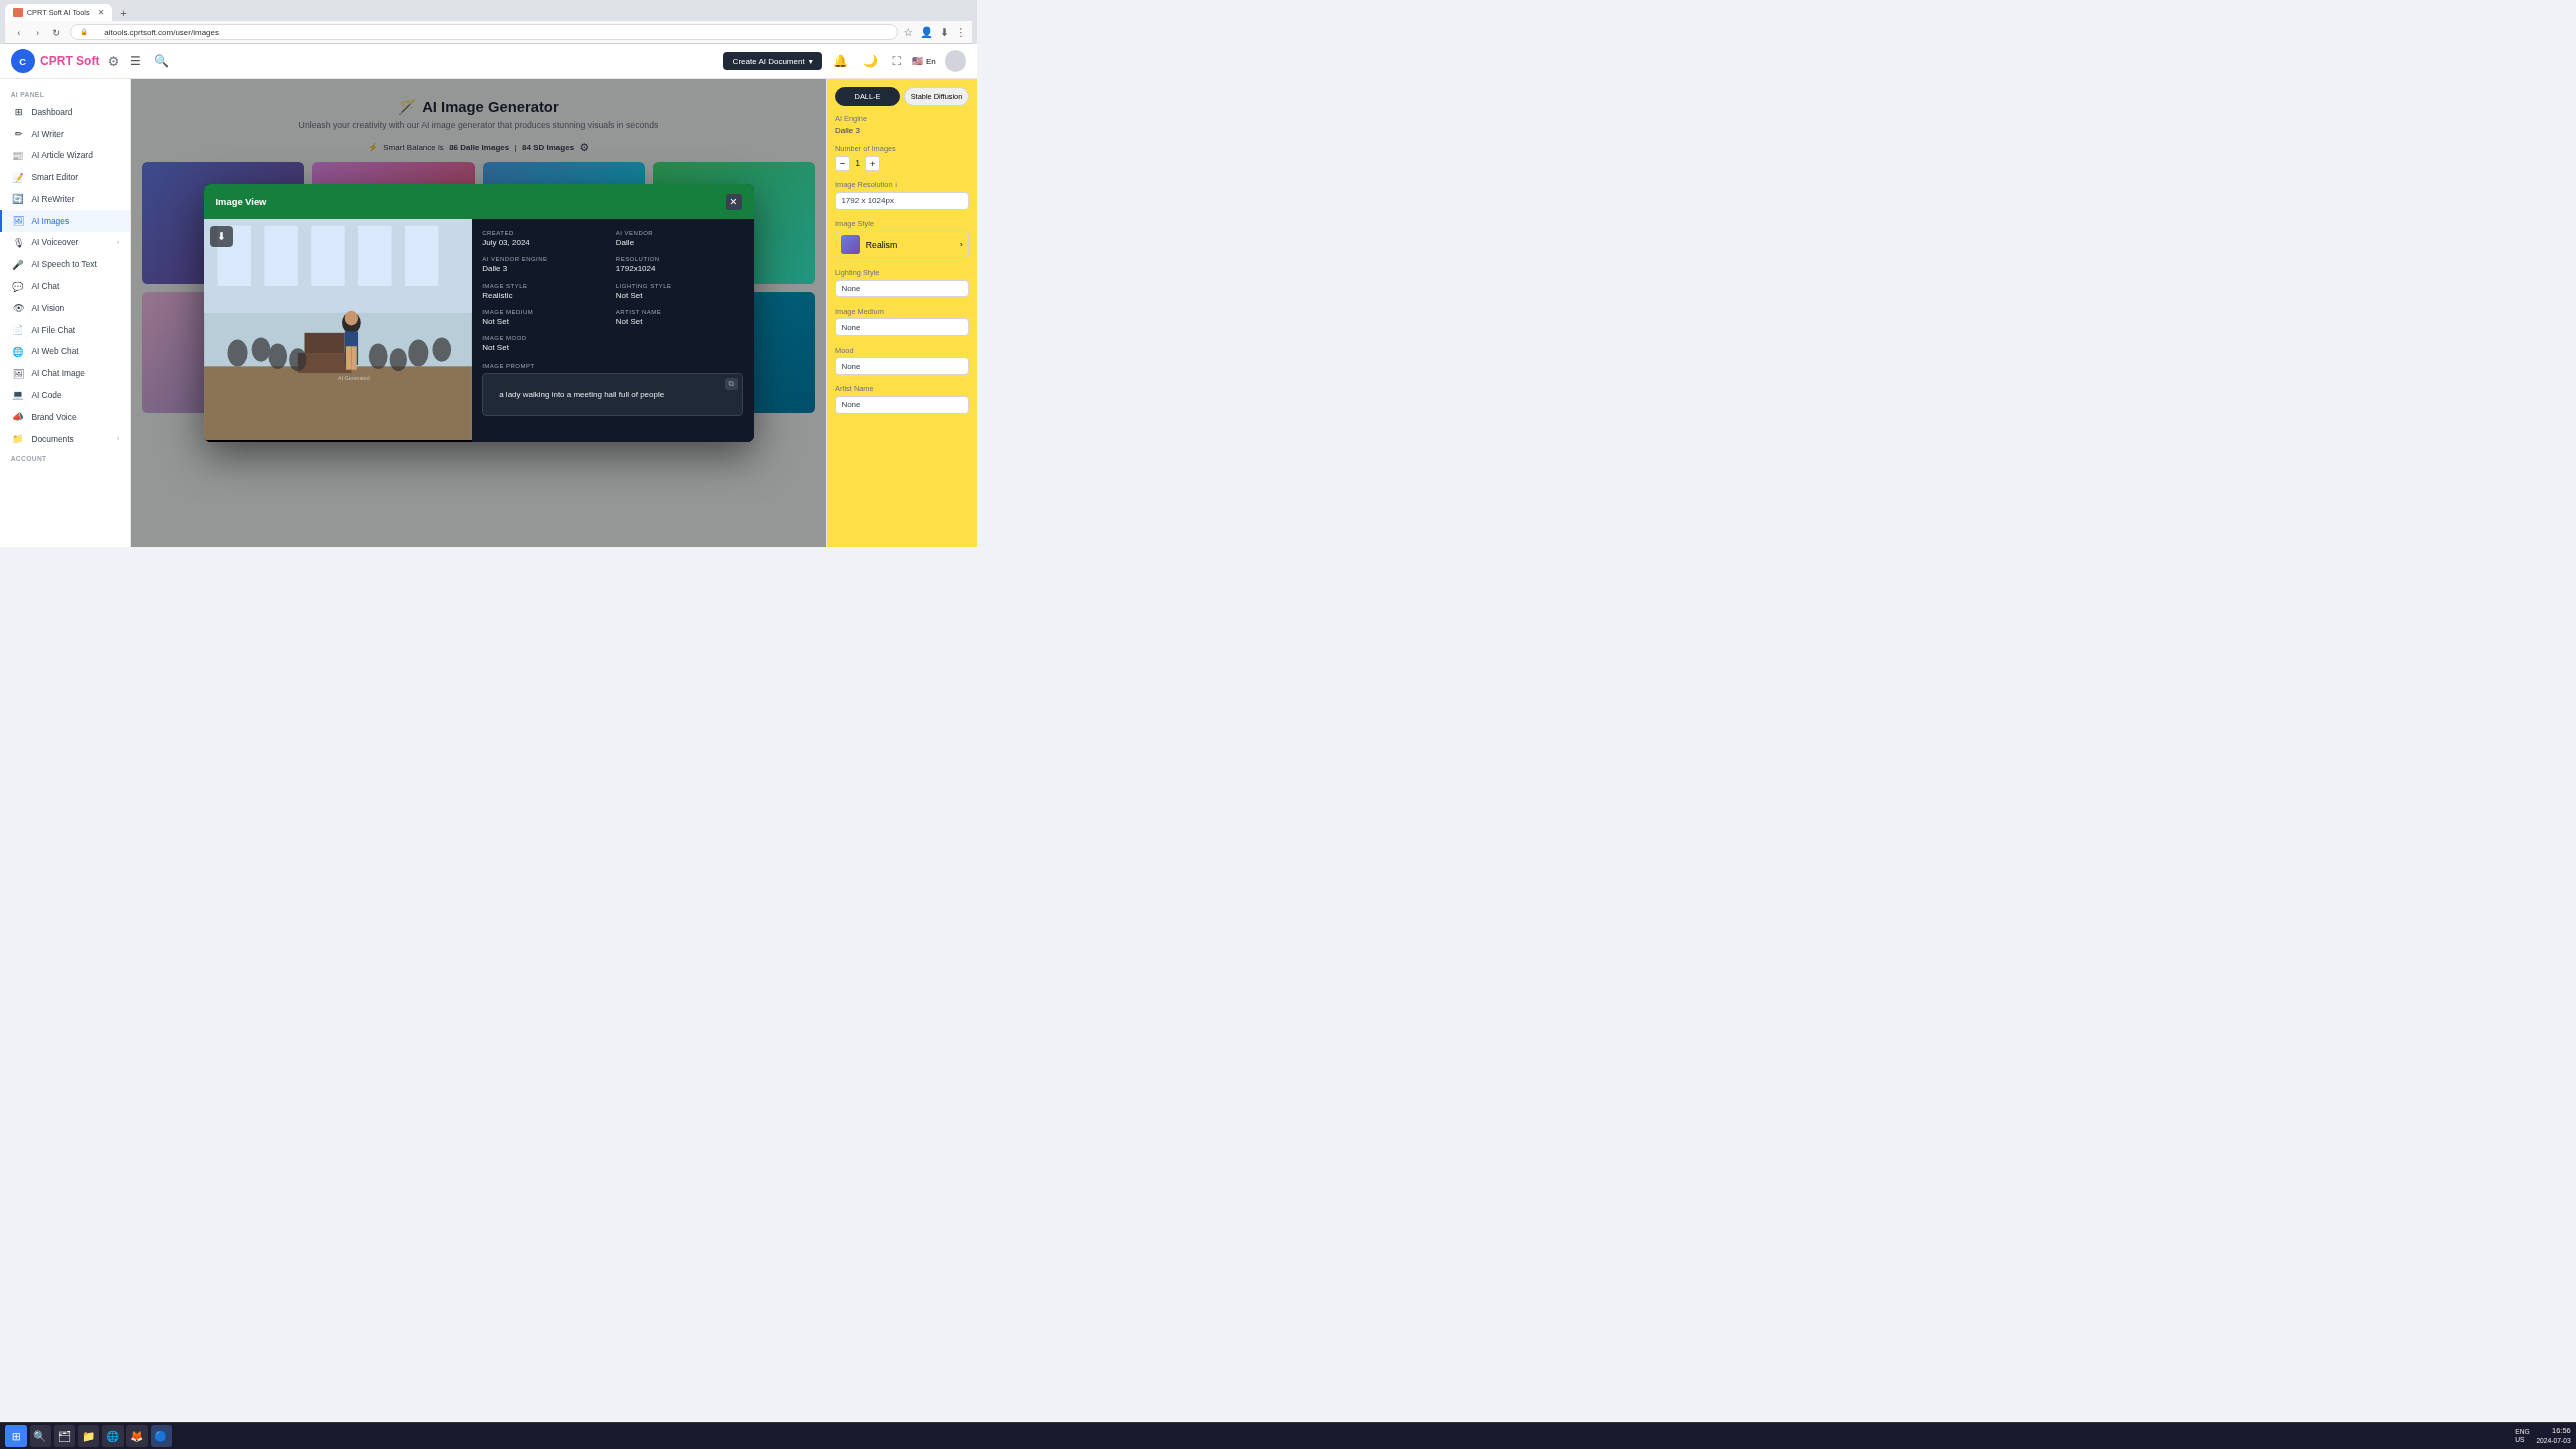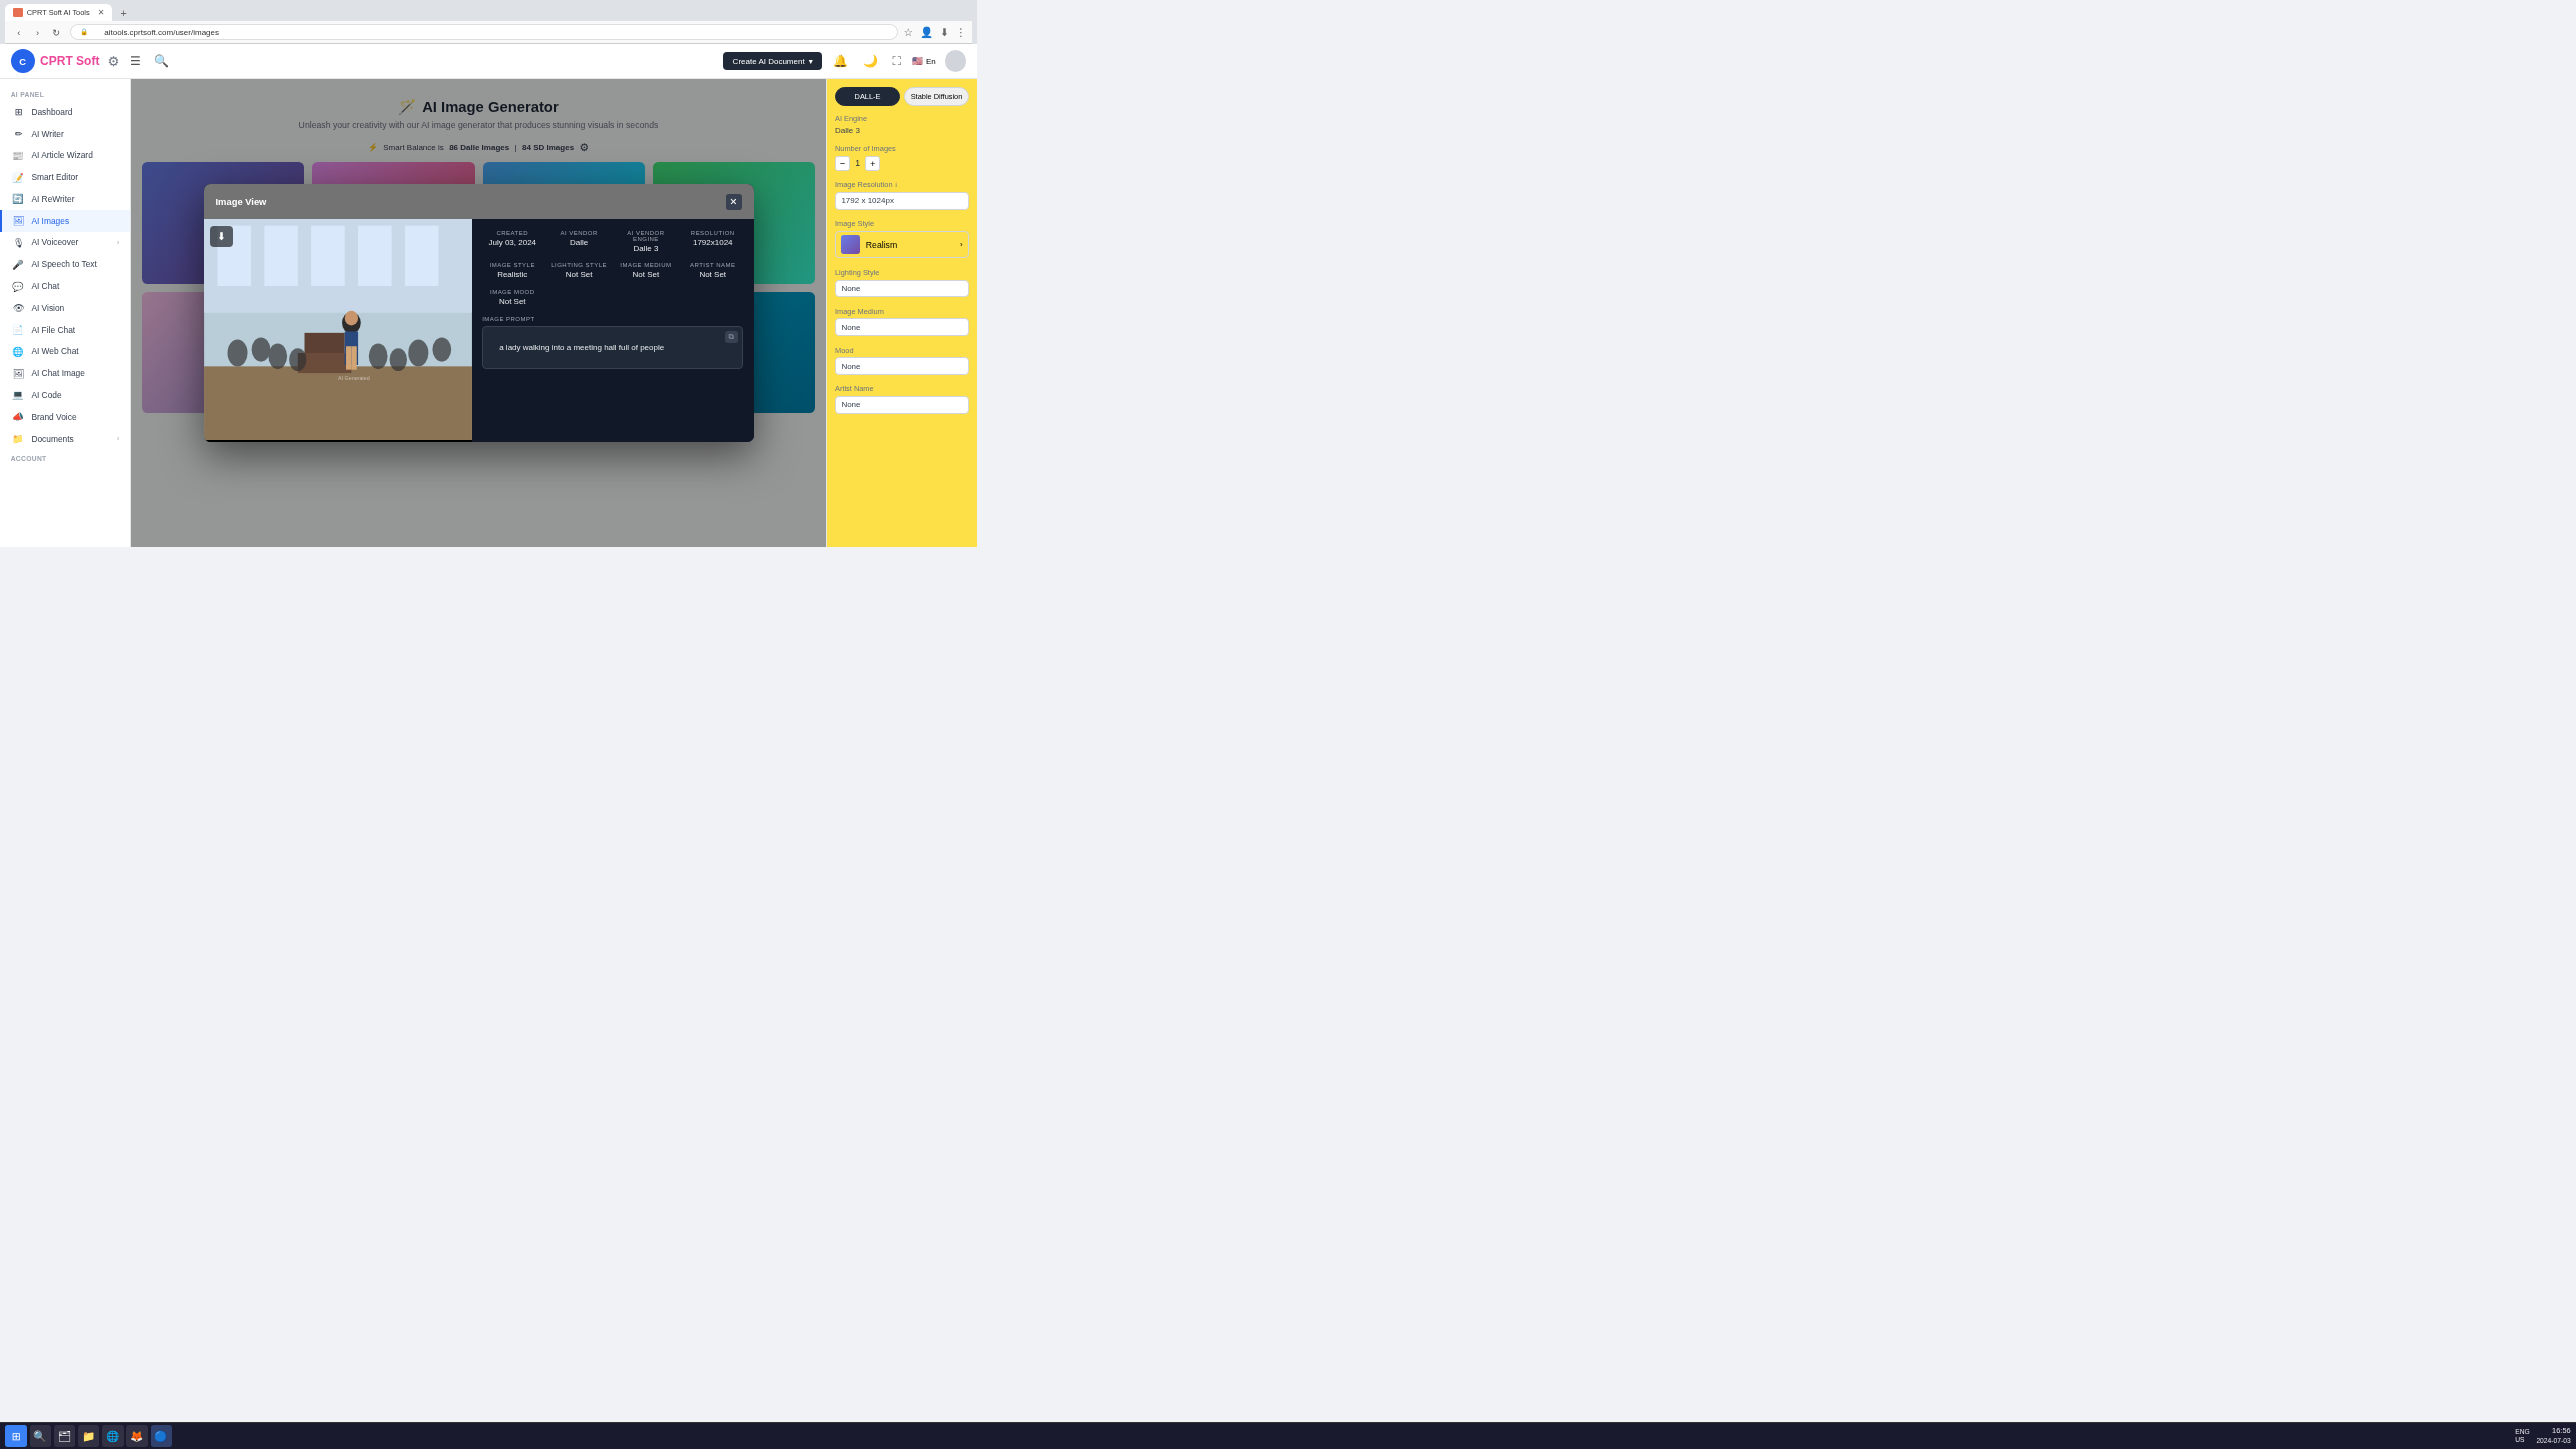--- a/index.html
+++ b/index.html
@@ -306,21 +306,21 @@
       width: 550px;
       max-width: 95%;
       overflow: hidden;
       box-shadow: 0 13.4px 40px rgba(0,0,0,0.5);
     }
     .modal-header {
       display: flex;
       align-items: center;
       justify-content: space-between;
       padding: 9.4px 12px;
-      background: #737373;
+      background: #15803d;
     }
     .modal-title { color: #fff; font-size: 9.4px; font-weight: 600; }
     .modal-close {
       width: 16px; height: 16px;
       background: #374151;
       border: none;
       border-radius: 2.7px;
       color: #fff;
       cursor: pointer;
       font-size: 9.4px;
@@ -349,24 +349,23 @@
       cursor: pointer;
       font-size: 10.7px;
     }
     .modal-info {
       flex: 1;
       padding: 10.7px;
       color: #e5e7eb;
     }
     .info-grid {
       display: grid;
-      grid-template-columns: 1fr 1fr 1fr 1fr;
+      grid-template-columns: 1fr 1fr;
       gap: 9.4px 6.7px;
       margin-bottom: 10.7px;
-      text-align: center;
     }
     .info-item {}
     .info-key {
       font-size: 6px;
       color: #9ca3af;
       text-transform: uppercase;
       letter-spacing: 0.08em;
       margin-bottom: 2px;
     }
     .info-val {

